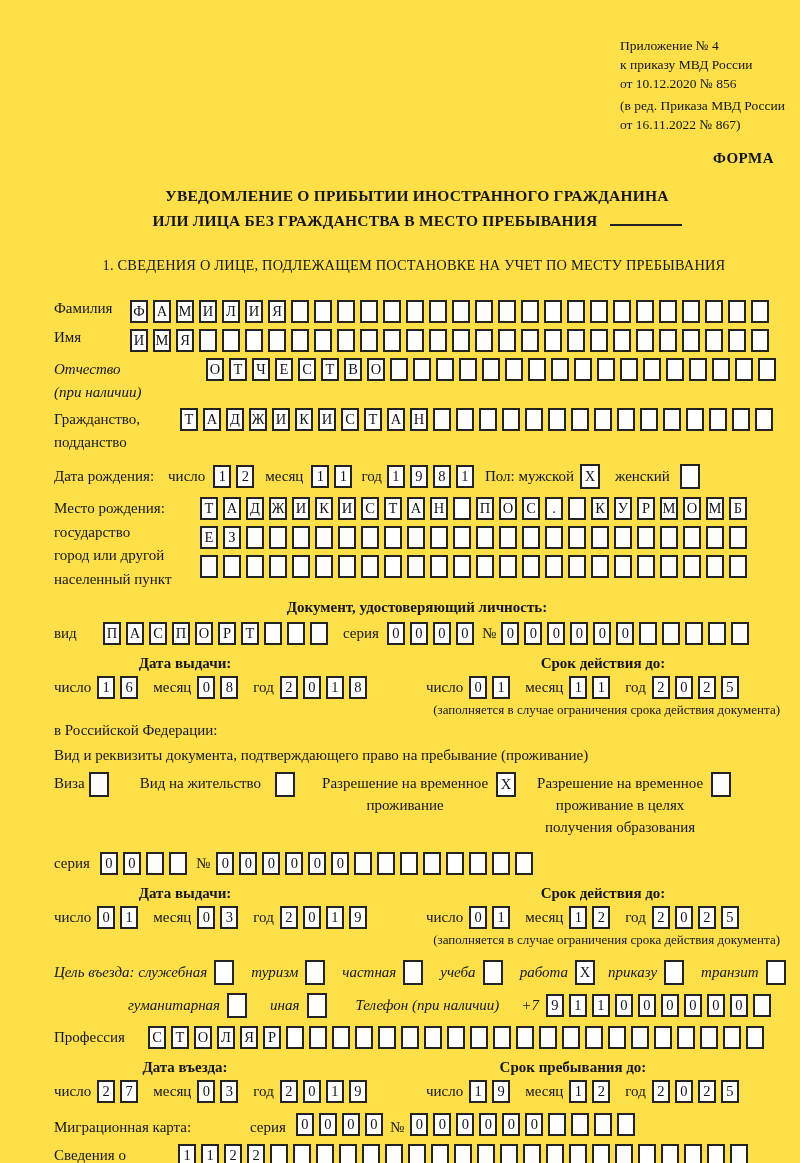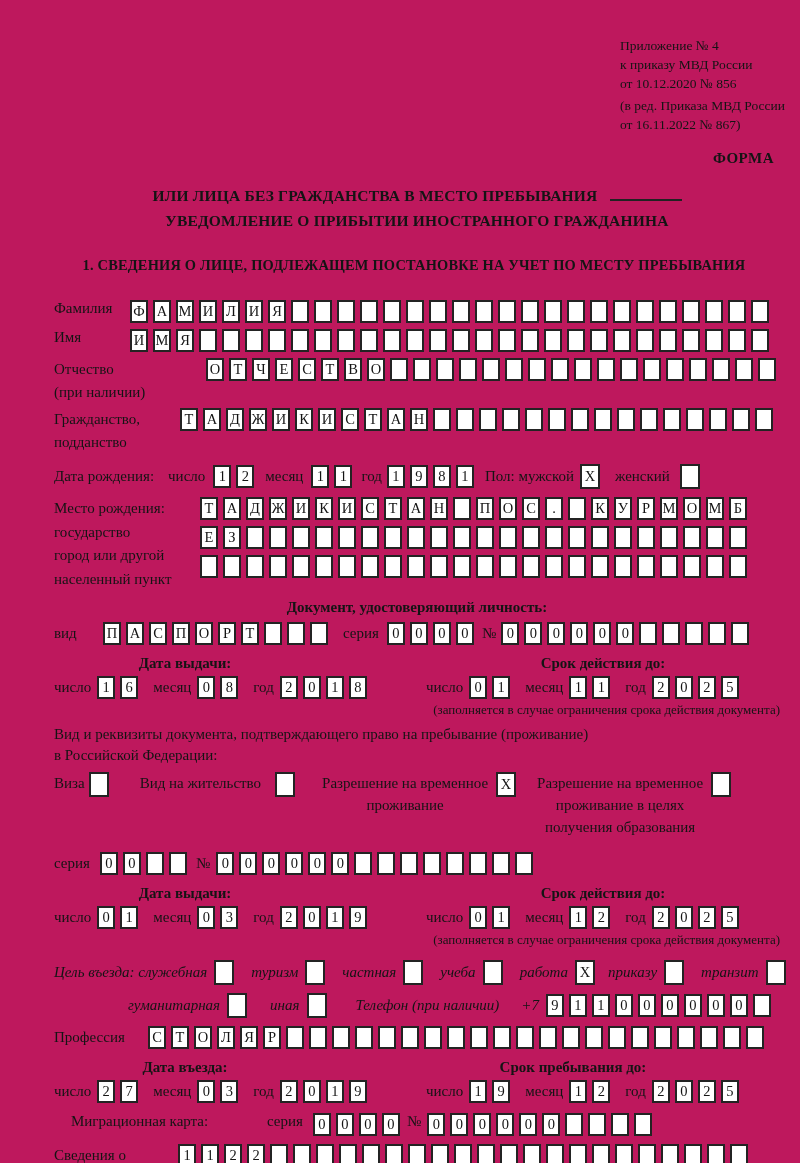--- a/index.html
+++ b/index.html
@@ -1,31 +1,31 @@
 <!DOCTYPE html>
 <html><head>
 <meta charset="utf-8">
 <style>
   html,body{margin:0;padding:0;background:#e9e9e9;}
   .page{
-    width:800px;height:1163px;box-sizing:border-box;background:#be185d;
+    width:800px;height:1163px;box-sizing:border-box;background:#fde047;
     padding:36px 20px 0 54px;overflow:hidden;position:relative;
     font-family:"Liberation Serif","DejaVu Serif",serif;font-size:15px;color:#141414;
   }
   .hdr{margin-left:566px;width:180px;font-size:13.5px;line-height:19px;}
   .hdr .rev{margin-top:3px;}
   .forma{text-align:right;font-weight:bold;font-size:15px;margin:16px 6px 0 0;letter-spacing:.5px;}
   .title{text-align:center;font-weight:bold;font-size:15.5px;line-height:25px;margin-top:16px;letter-spacing:.2px;}
   .uline{display:inline-block;width:72px;border-bottom:2px solid #222;height:14px;margin-left:8px;}
-  .sect{font-weight:bold;font-size:14.4px;margin-top:24px;text-align:center;letter-spacing:.2px;white-space:nowrap;margin-left:-6px;}
+  .sect{font-weight:normal;font-size:14.4px;margin-top:24px;text-align:center;letter-spacing:.2px;white-space:nowrap;margin-left:-6px;}
 
   .row{display:flex;align-items:flex-start;margin-top:6px;}
   .lbl{white-space:nowrap;}
   .w76{width:76px;flex:0 0 76px;}
-  .w152{width:152px;flex:0 0 152px;}
+  .w152{width:152px;flex:0 0 152px;font-style:italic;}
   .w126{width:126px;flex:0 0 126px;}
   .stack{display:flex;flex-direction:column;line-height:23px;}
 
   .cells{display:inline-flex;flex-wrap:nowrap;}
   .cell{
     display:inline-flex;align-items:center;justify-content:center;
     width:18px;height:23px;box-sizing:border-box;border:2px solid #232323;
     margin-right:5px;font-size:14.5px;background:#fff;flex:0 0 18px;
   }
   .cb .cell{width:20px;height:25px;flex-basis:20px;}
@@ -64,25 +64,25 @@
     <div>Приложение № 4</div>
     <div>к приказу МВД России</div>
     <div>от 10.12.2020 № 856</div>
     <div class="rev">(в ред. Приказа МВД России</div>
     <div>от 16.11.2022 № 867)</div>
   </div>
 
   <div class="forma">ФОРМА</div>
 
   <div class="title">
+    <div>УВЕДОМЛЕНИЕ О ПРИБЫТИИ ИНОСТРАННОГО ГРАЖДАНИНА</div>
     <div>
       <span>ИЛИ ЛИЦА БЕЗ ГРАЖДАНСТВА В МЕСТО ПРЕБЫВАНИЯ</span>
       <span class="uline"></span>
     </div>
-    <div>УВЕДОМЛЕНИЕ О ПРИБЫТИИ ИНОСТРАННОГО ГРАЖДАНИНА</div>
   </div>
 
   <div class="sect">1. СВЕДЕНИЯ О ЛИЦЕ, ПОДЛЕЖАЩЕМ ПОСТАНОВКЕ НА УЧЕТ ПО МЕСТУ ПРЕБЫВАНИЯ</div>
 
   <div class="row" style="margin-top:26px;">
     <span class="lbl w76">Фамилия</span>
     <span class="cells">
         <span class="cell">Ф</span>
         <span class="cell">А</span>
         <span class="cell">М</span>
@@ -416,22 +416,22 @@
             <span class="cell">2</span>
             <span class="cell">0</span>
             <span class="cell">2</span>
             <span class="cell">5</span>
           </span>
       </div>
       <div class="note">(заполняется в случае ограничения срока действия документа)</div>
     </div>
   </div>
 
+  <div style="margin-top:4px;">в Российской Федерации:</div>
   <div style="margin-top:8px;">Вид и реквизиты документа, подтверждающего право на пребывание (проживание)</div>
-  <div style="margin-top:4px;">в Российской Федерации:</div>
 
   <div class="opts">
     <div class="opt">
       <div class="optlines left">
         <span>Виза</span>
       </div>
       <span class="cells cb" style="margin-left:4px;">
           <span class="cell"></span>
         </span>
     </div>
@@ -668,21 +668,21 @@
         <span class="cells">
             <span class="cell">2</span>
             <span class="cell">0</span>
             <span class="cell">2</span>
             <span class="cell">5</span>
           </span>
       </div>
     </div>
   </div>
 
-  <div class="row" style="margin-top:10px;align-items:flex-start;margin-left:17px;">
+  <div class="row" style="margin-top:10px;align-items:flex-end;">
     <span class="lbl" style="width:196px;flex:0 0 196px;">Миграционная карта:</span>
     <span class="lbl" style="margin-right:10px;">серия</span>
     <span class="cells">
         <span class="cell">0</span>
         <span class="cell">0</span>
         <span class="cell">0</span>
         <span class="cell">0</span>
       </span>
     <span class="lbl" style="margin:0 6px 0 2px;">№</span>
     <span class="cells">

